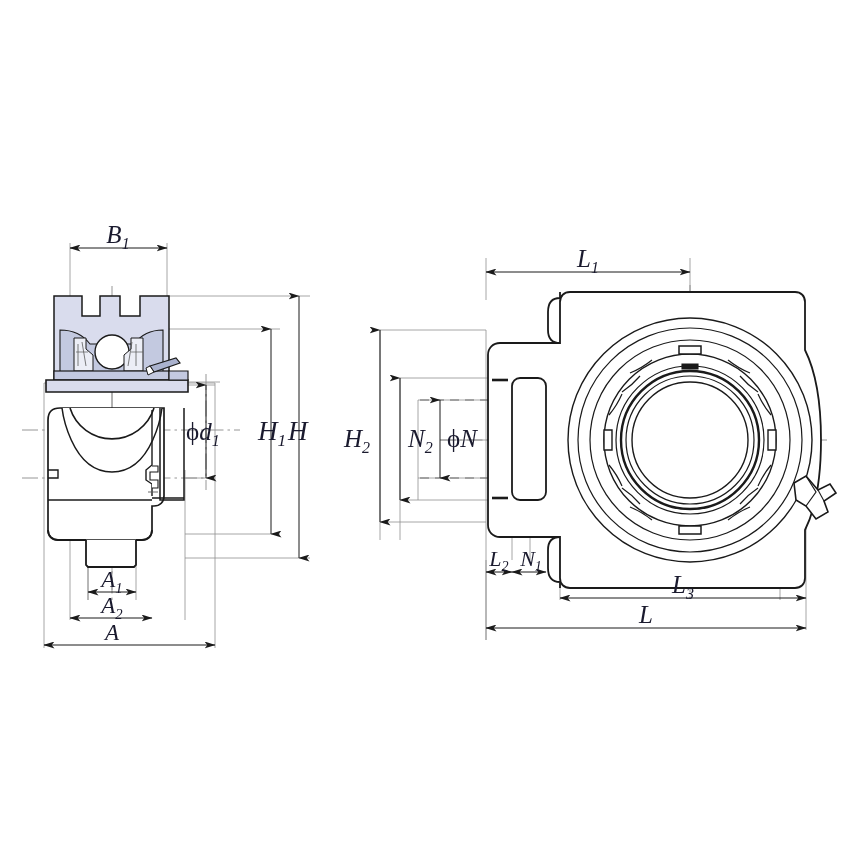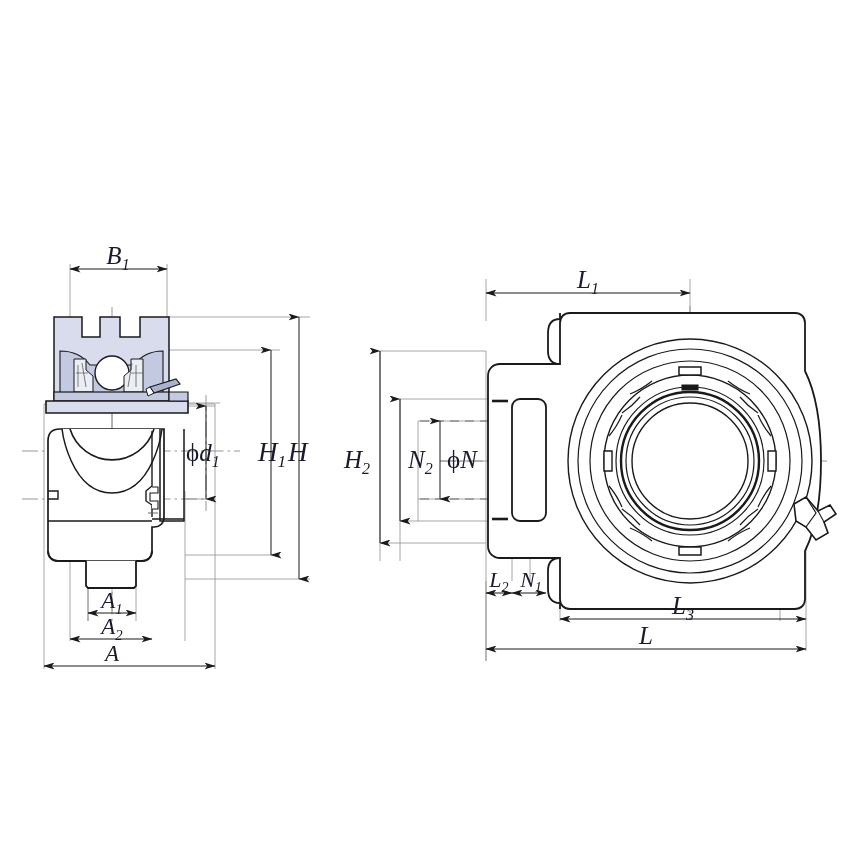--- a/index.html
+++ b/index.html
@@ -1,18 +1,18 @@
 <!DOCTYPE html>
 <html><head>
 <meta charset="utf-8">
 <style>
   html,body{margin:0;padding:0;background:#ffffff;}
   body{width:860px;height:860px;overflow:hidden;
        font-family:"Liberation Serif",serif;}
-  #stage{position:relative;width:860px;height:840px;background:#d946ef;margin-top:21px;}
+  #stage{position:relative;width:860px;height:840px;background:#d946ef;}
   svg{display:block;}
   .dimtext{font-family:"Liberation Serif",serif;font-style:italic;fill:#1a1a2e;}
   .sub{font-size:0.64em;font-style:italic;}
 </style>
 </head>
 <body>
 
 <div id="stage">
 <svg width="860" height="860" viewBox="0 0 860 860">
   <defs>

